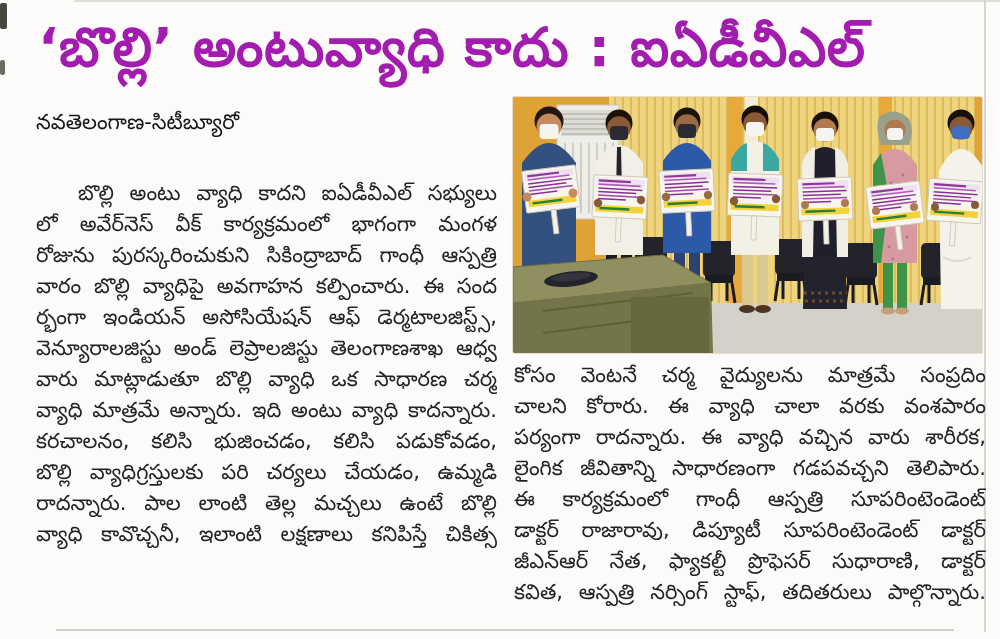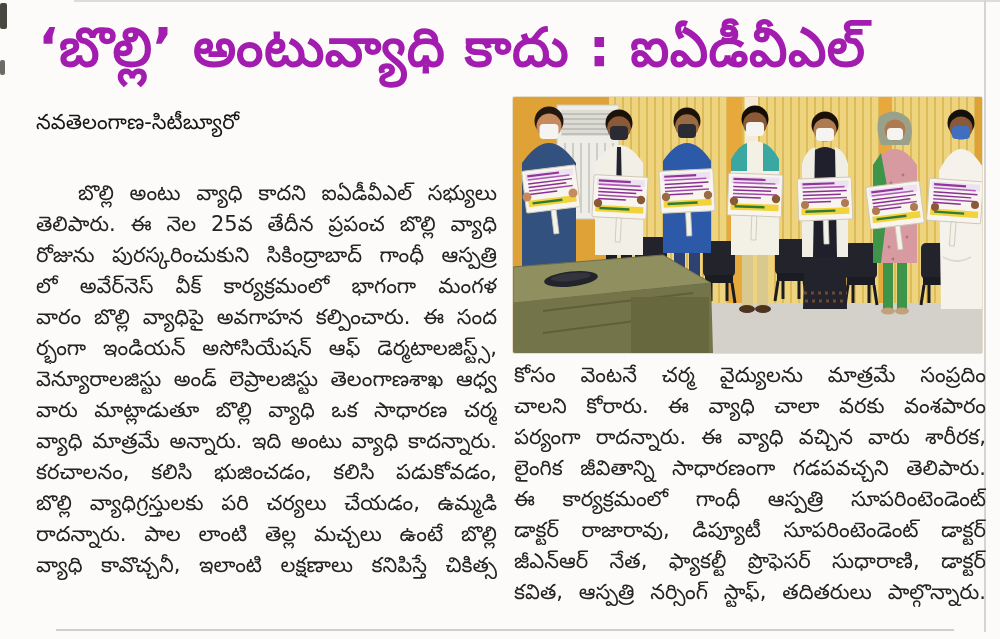--- a/index.html
+++ b/index.html
@@ -51,23 +51,22 @@
   <div class="bottom-rule"></div>
   <div class="edge-speck-1"></div>
   <div class="edge-speck-2"></div>
 
   <div class="headline">‘బొల్లి’ అంటువ్యాధి కాదు : ఐఏడీవీఎల్</div>
 
   <div class="byline">నవతెలంగాణ-సిటీబ్యూరో</div>
 
   <div class="col col-left">
     <div class="line indent">బొల్లి అంటు వ్యాధి కాదని ఐఏడీవీఎల్ సభ్యులు</div>
-    <div class="line">తెలిపారు. ఈ నెల 25వ తేదీన ప్రపంచ బొల్లి వ్యాధి</div>
+    <div class="line">లో అవేర్‌నెస్ వీక్ కార్యక్రమంలో భాగంగా మంగళ</div>
     <div class="line">రోజును పురస్కరించుకుని సికింద్రాబాద్ గాంధీ ఆస్పత్రి</div>
-    <div class="line">లో అవేర్‌నెస్ వీక్ కార్యక్రమంలో భాగంగా మంగళ</div>
     <div class="line">వారం బొల్లి వ్యాధిపై అవగాహన కల్పించారు. ఈ సంద</div>
     <div class="line">ర్భంగా ఇండియన్ అసోసియేషన్ ఆఫ్ డెర్మటాలజిస్ట్స్,</div>
     <div class="line">వెన్యూరాలజిస్టు అండ్ లెప్రాలజిస్టు తెలంగాణశాఖ ఆధ్వ</div>
     <div class="line">వారు మాట్లాడుతూ బొల్లి వ్యాధి ఒక సాధారణ చర్మ</div>
     <div class="line">వ్యాధి మాత్రమే అన్నారు. ఇది అంటు వ్యాధి కాదన్నారు.</div>
     <div class="line">కరచాలనం, కలిసి భుజించడం, కలిసి పడుకోవడం,</div>
     <div class="line">బొల్లి వ్యాధిగ్రస్తులకు పరి చర్యలు చేయడం, ఉమ్మడి</div>
     <div class="line">రాదన్నారు. పాల లాంటి తెల్ల మచ్చలు ఉంటే బొల్లి</div>
     <div class="line">వ్యాధి కావొచ్చనీ, ఇలాంటి లక్షణాలు కనిపిస్తే చికిత్స</div>
   </div>

